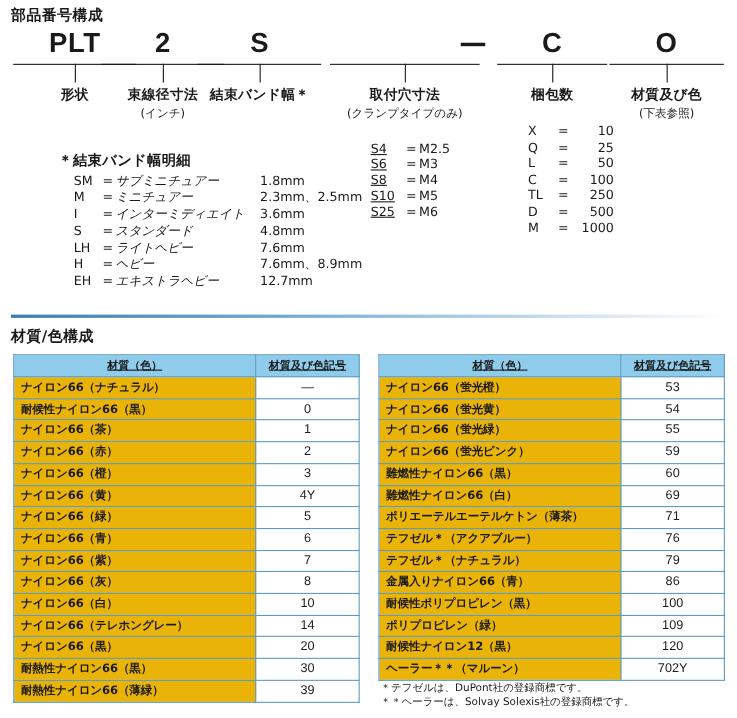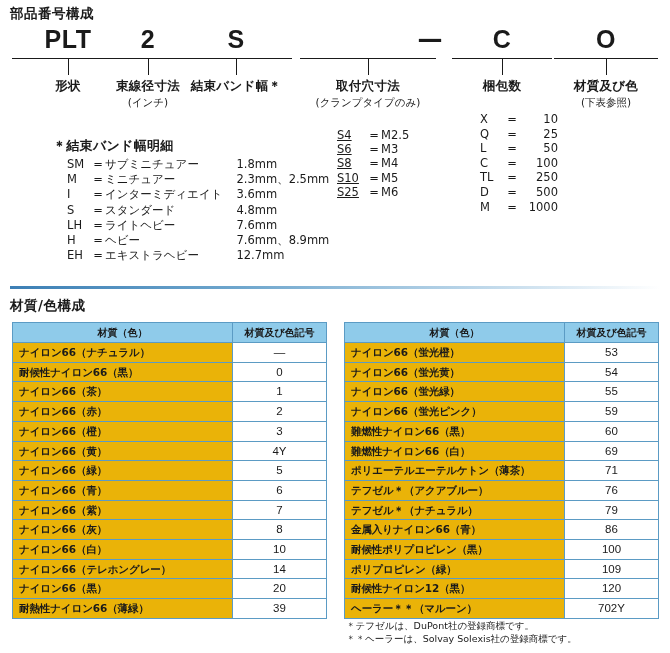--- a/index.html
+++ b/index.html
@@ -98,21 +98,21 @@
     margin-left: 14px;
   }
   .band-detail td {
     padding: 0 0 1px 0;
     font-size: 11.5px;
     white-space: nowrap;
     line-height: 14.2px;
   }
   .band-detail td.bd-key { width: 24px; }
   .band-detail td.bd-eq  { width: 14px; text-align: center; }
-  .band-detail td.bd-name{ padding-right: 14px; }
+  .band-detail td.bd-name{ padding-right: 14px; font-style: italic; }
 
   
   .hole-list {
     position: absolute;
     left: 337px;
     top: 128px;
     font-size: 11.5px;
   }
   .hole-list table { border-collapse: collapse; }
   .hole-list td {
@@ -176,20 +176,21 @@
     height: 18.7px;
     line-height: 18.7px;
   }
   .mat-table th {
     background: #8fcbea;
     font-size: 10px;
     font-weight: bold;
     text-align: center;
     height: 19px;
     line-height: 19px;
+    text-decoration: underline;
   }
   .mat-table td.m-name {
     background: #eab308;
     font-weight: bold;
     font-size: 10.5px;
     padding-left: 6px;
     white-space: nowrap;
     letter-spacing: -0.1px;
   }
   .mat-table td.m-code {
@@ -468,20 +469,24 @@
       </tr>
       <tr>
         <td class="m-name">ナイロン66（テレホングレー）</td>
         <td class="m-code">14</td>
       </tr>
       <tr>
         <td class="m-name">ナイロン66（黒）</td>
         <td class="m-code">20</td>
       </tr>
       <tr>
+        <td class="m-name">耐熱性ナイロン66（黒）</td>
+        <td class="m-code">30</td>
+      </tr>
+      <tr>
         <td class="m-name">耐熱性ナイロン66（薄緑）</td>
         <td class="m-code">39</td>
       </tr>
     </tbody>
 </table>
 
 <table class="mat-table right">
   <colgroup>
       <col class="c-name">
       <col class="c-code">

